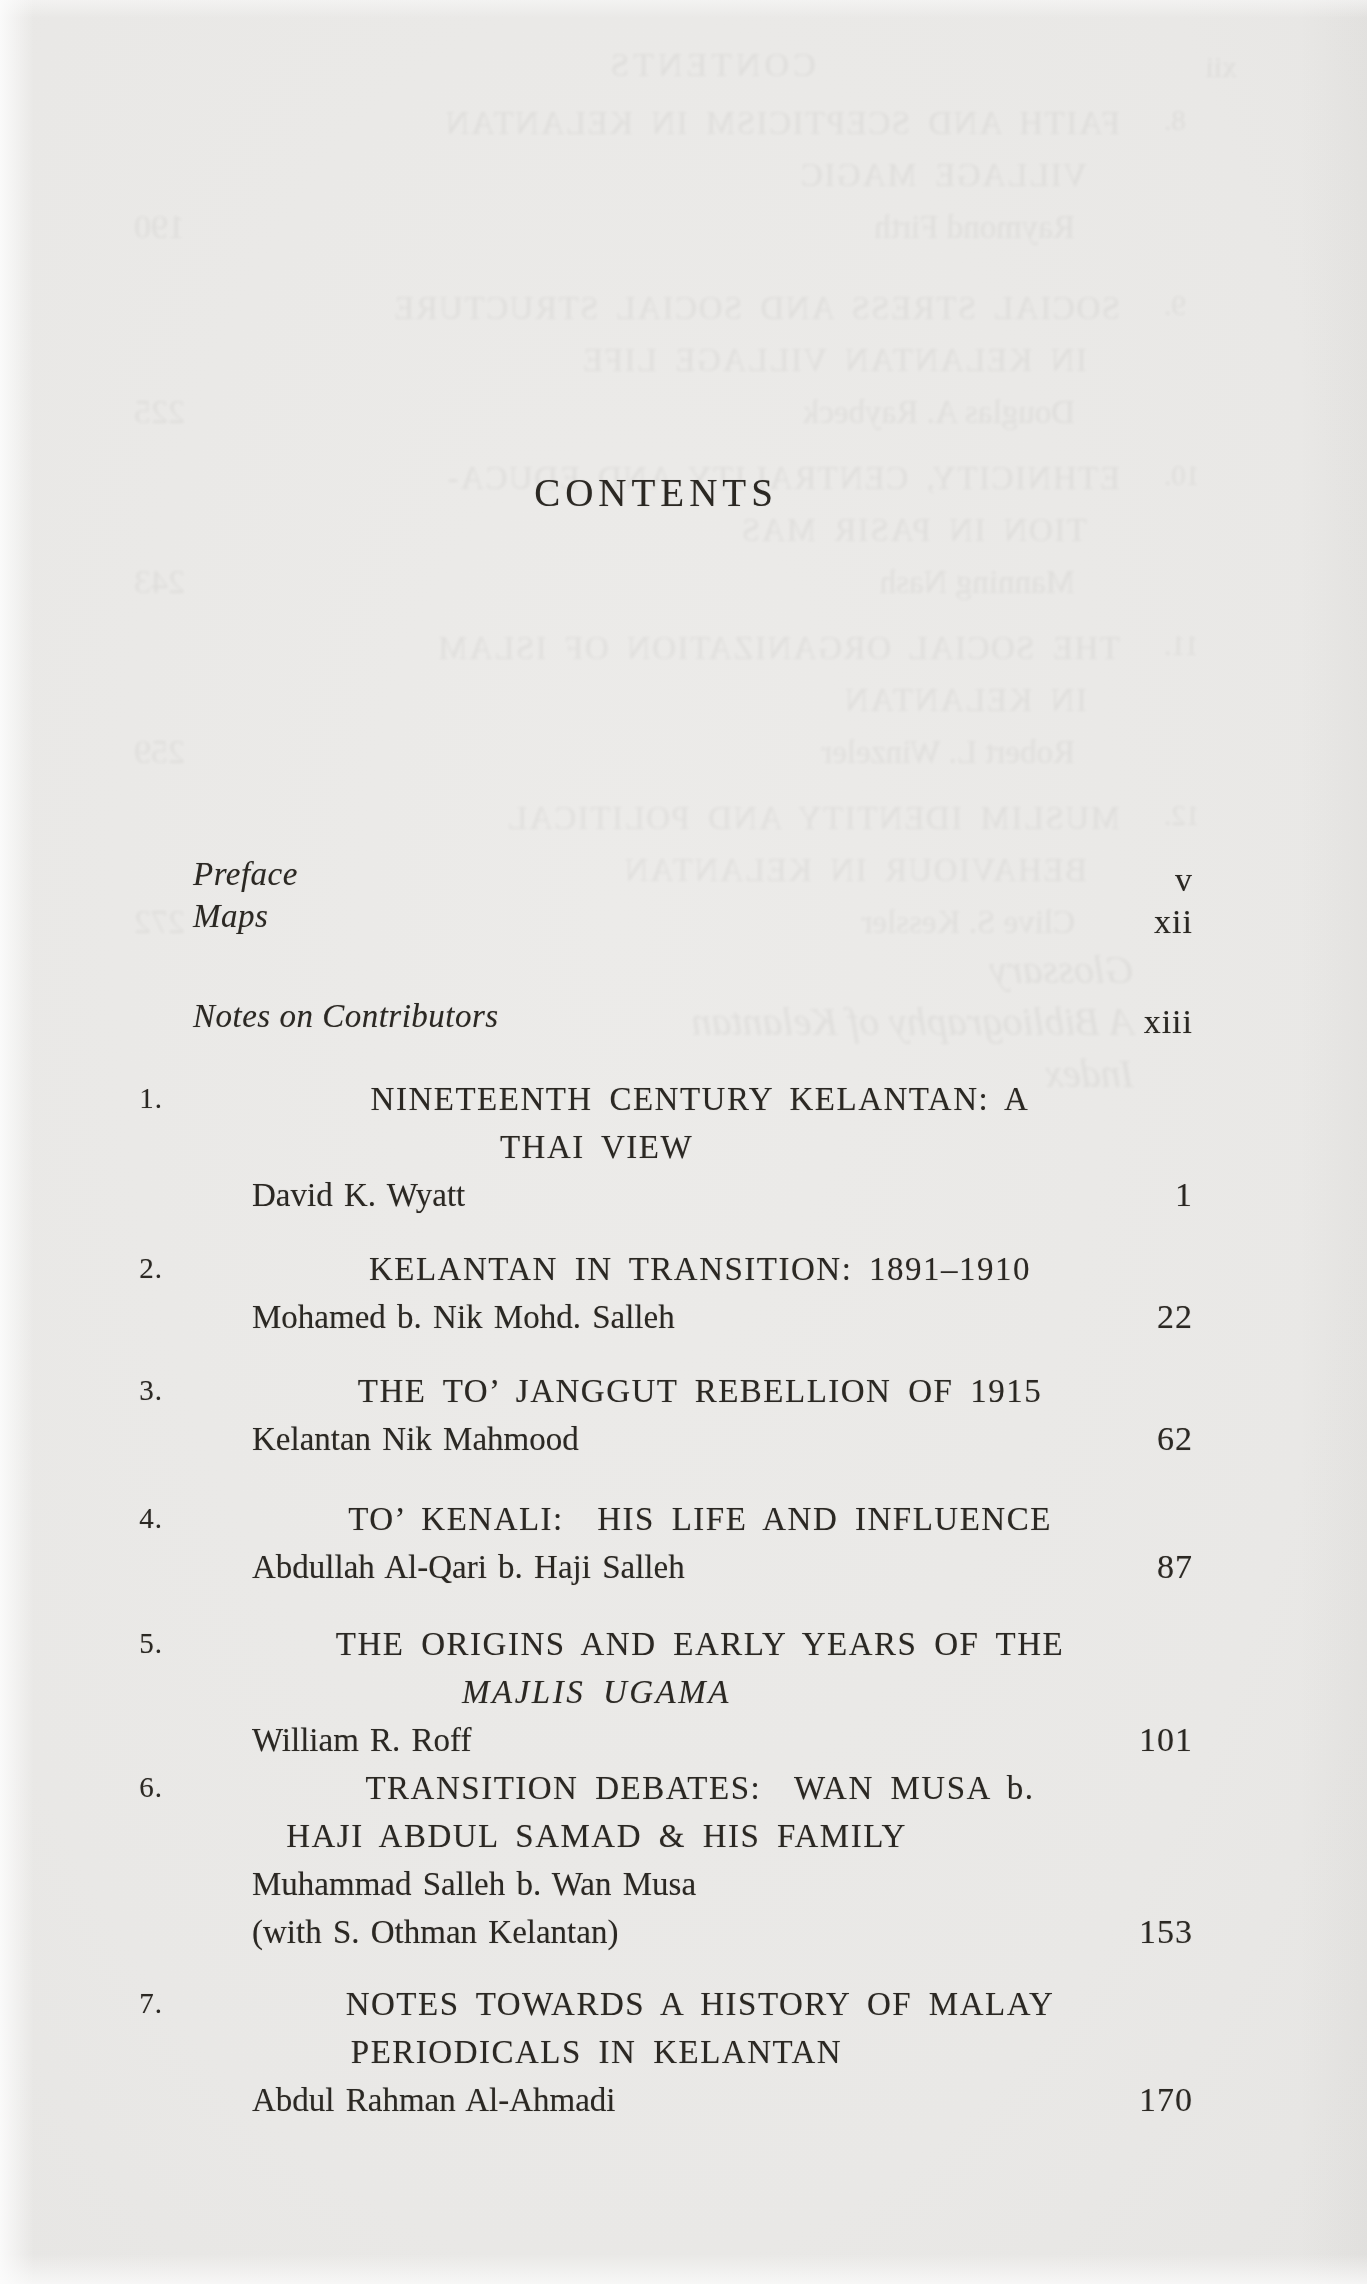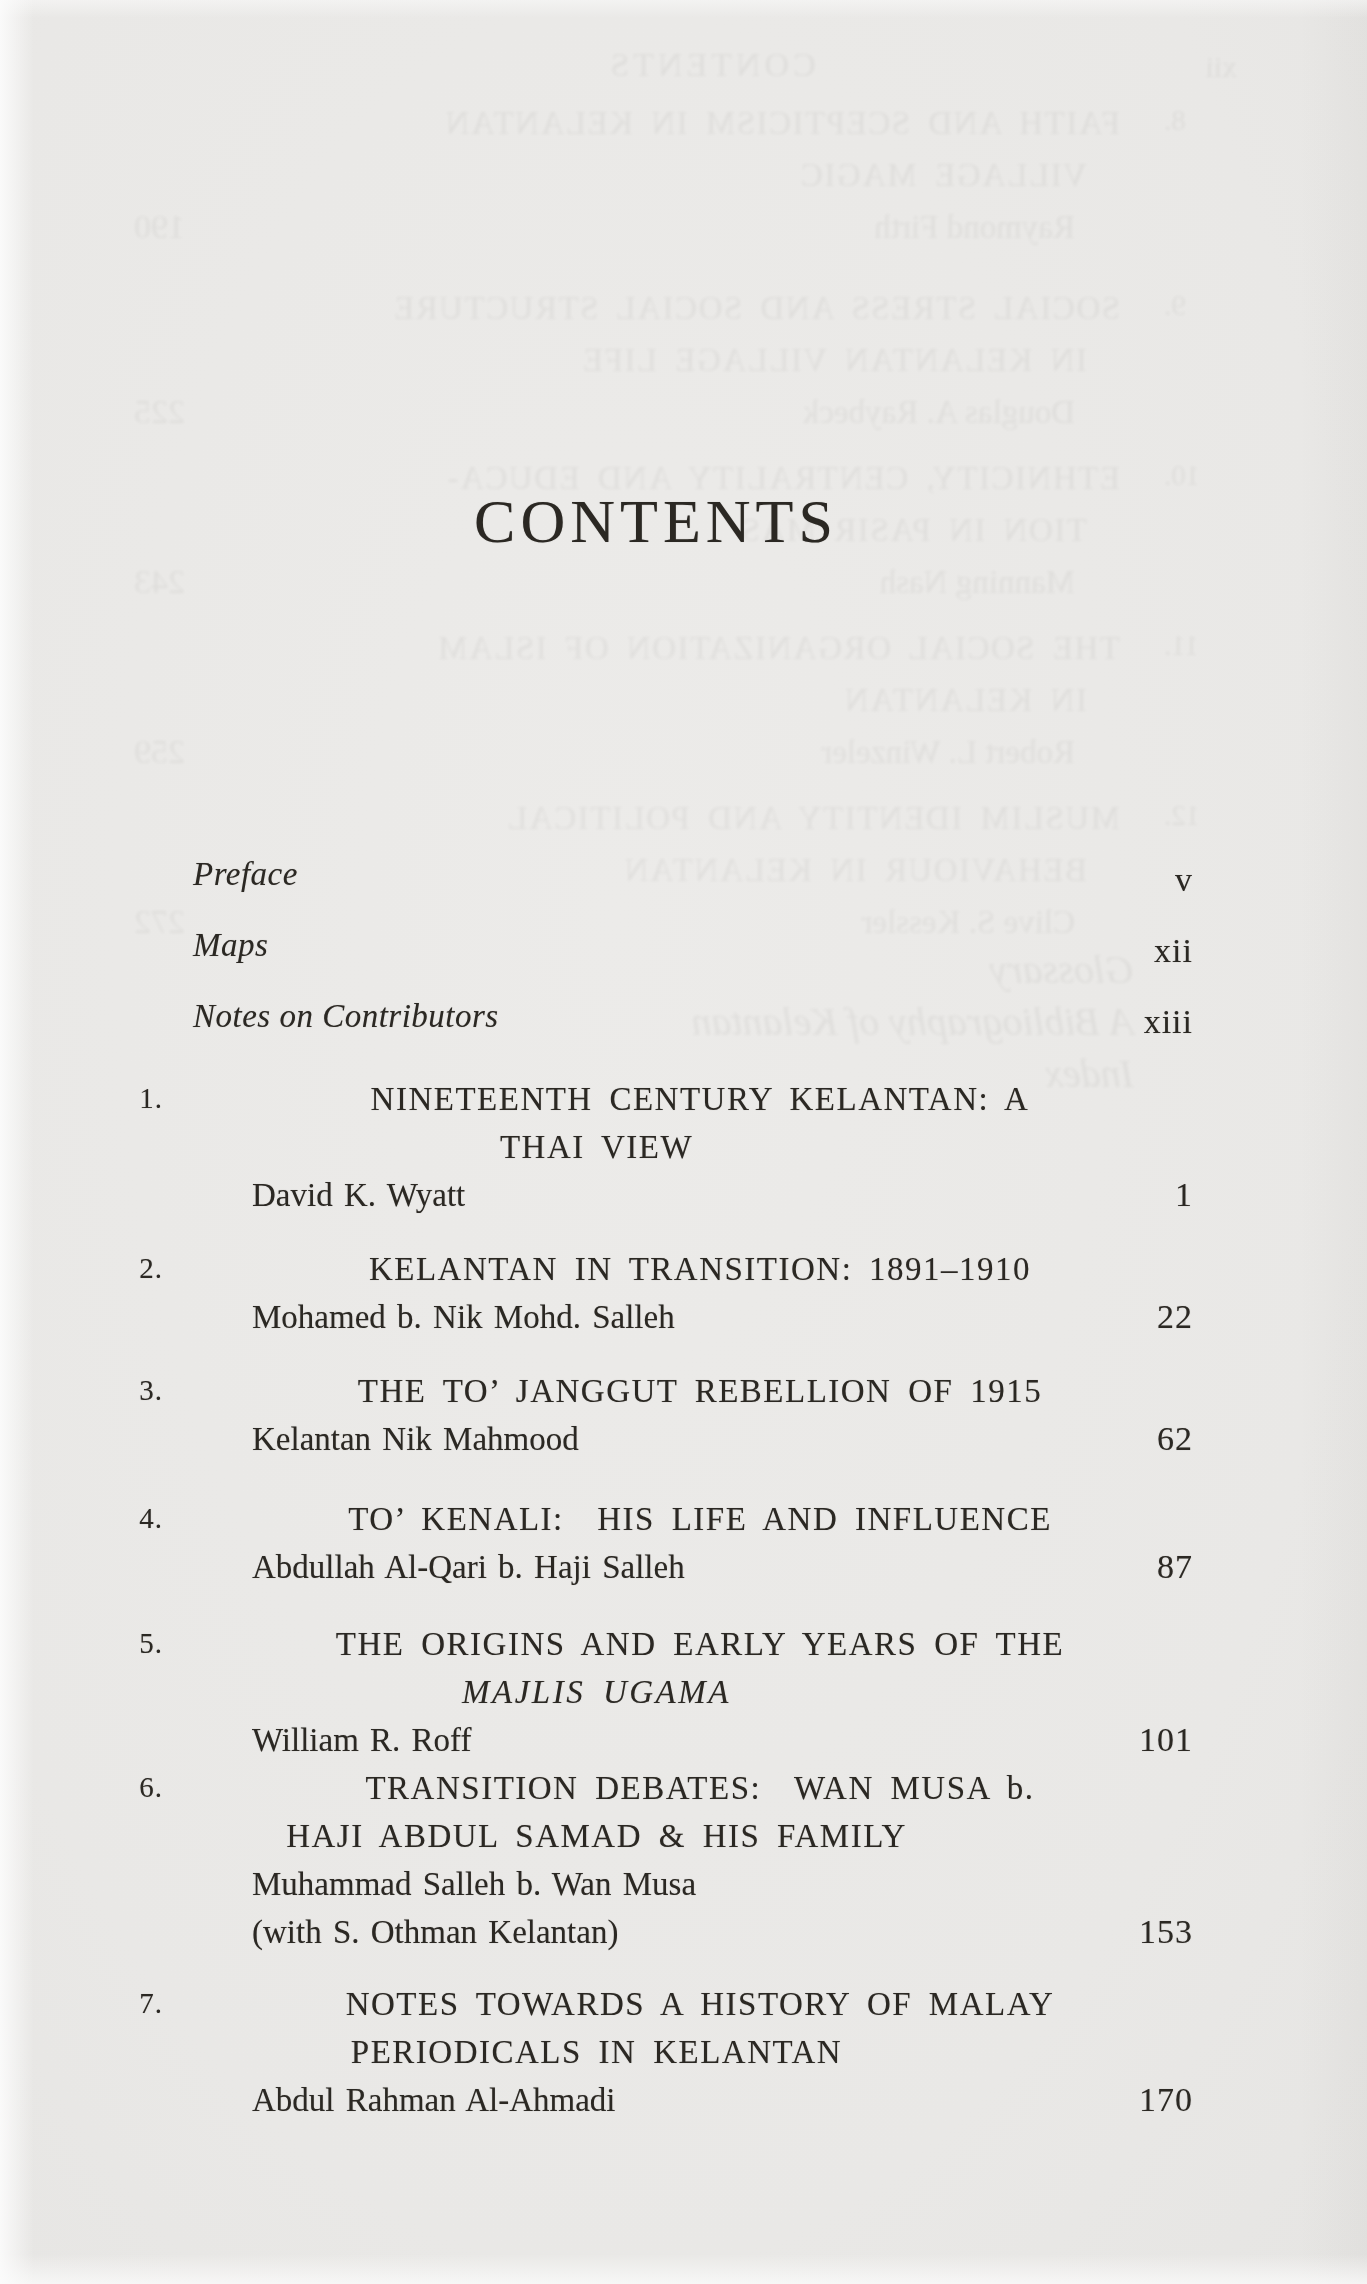--- a/index.html
+++ b/index.html
@@ -13,21 +13,21 @@
       linear-gradient(0deg, rgba(252,252,252,.75) 0px, rgba(252,252,252,0) 30px),
       linear-gradient(180deg, rgba(252,252,252,.5) 0px, rgba(252,252,252,0) 18px),
       linear-gradient(90deg, rgba(120,118,112,0) 1300px, rgba(120,118,112,.05) 1367px),
       radial-gradient(ellipse at 45% 40%, #ecebe9 0%, #e9e8e6 70%, #e6e5e3 100%);
   }
   .ink{ text-shadow:0 0 1px rgba(43,40,35,.3); }
 
   
   .title{
     position:absolute; top:444px; left:0; width:1312px; text-align:center;
-    font-size:62px; letter-spacing:5px; font-weight:normal;
+    font-size:39px; letter-spacing:5px; font-weight:normal;
   }
   .fm-row{ position:absolute; left:193px; right:174px; height:52px; }
   .fm-label{ font-size:33px; font-style:italic; letter-spacing:.5px; }
   .fm-page{ position:absolute; right:0; top:5px; font-size:34px; letter-spacing:1px; }
 
   .entry{ position:absolute; left:0; width:1193px; }
   .entry .num{
     position:absolute; left:0; top:7px; width:163px; text-align:right;
     font-size:29px; letter-spacing:1px;
   }
@@ -97,21 +97,21 @@
       <div class="gfm" style="top:998px">A Bibliography of Kelantan</div>
       <div class="gfm" style="top:1050px">Index</div>
     </div>
 
   <h1 class="title ink">CONTENTS</h1>
 
   <div class="fm-row ink" style="top:856px">
     <span class="fm-label">Preface</span>
     <span class="fm-page">v</span>
   </div>
-  <div class="fm-row ink" style="top:927px">
+  <div class="fm-row ink" style="top:898px">
     <span class="fm-label">Maps</span>
     <span class="fm-page">xii</span>
   </div>
   <div class="fm-row ink" style="top:998px">
     <span class="fm-label">Notes on Contributors</span>
     <span class="fm-page">xiii</span>
   </div>
 
   <div class="entry ink" style="top:1075px">
     <div class="num">1.</div>

